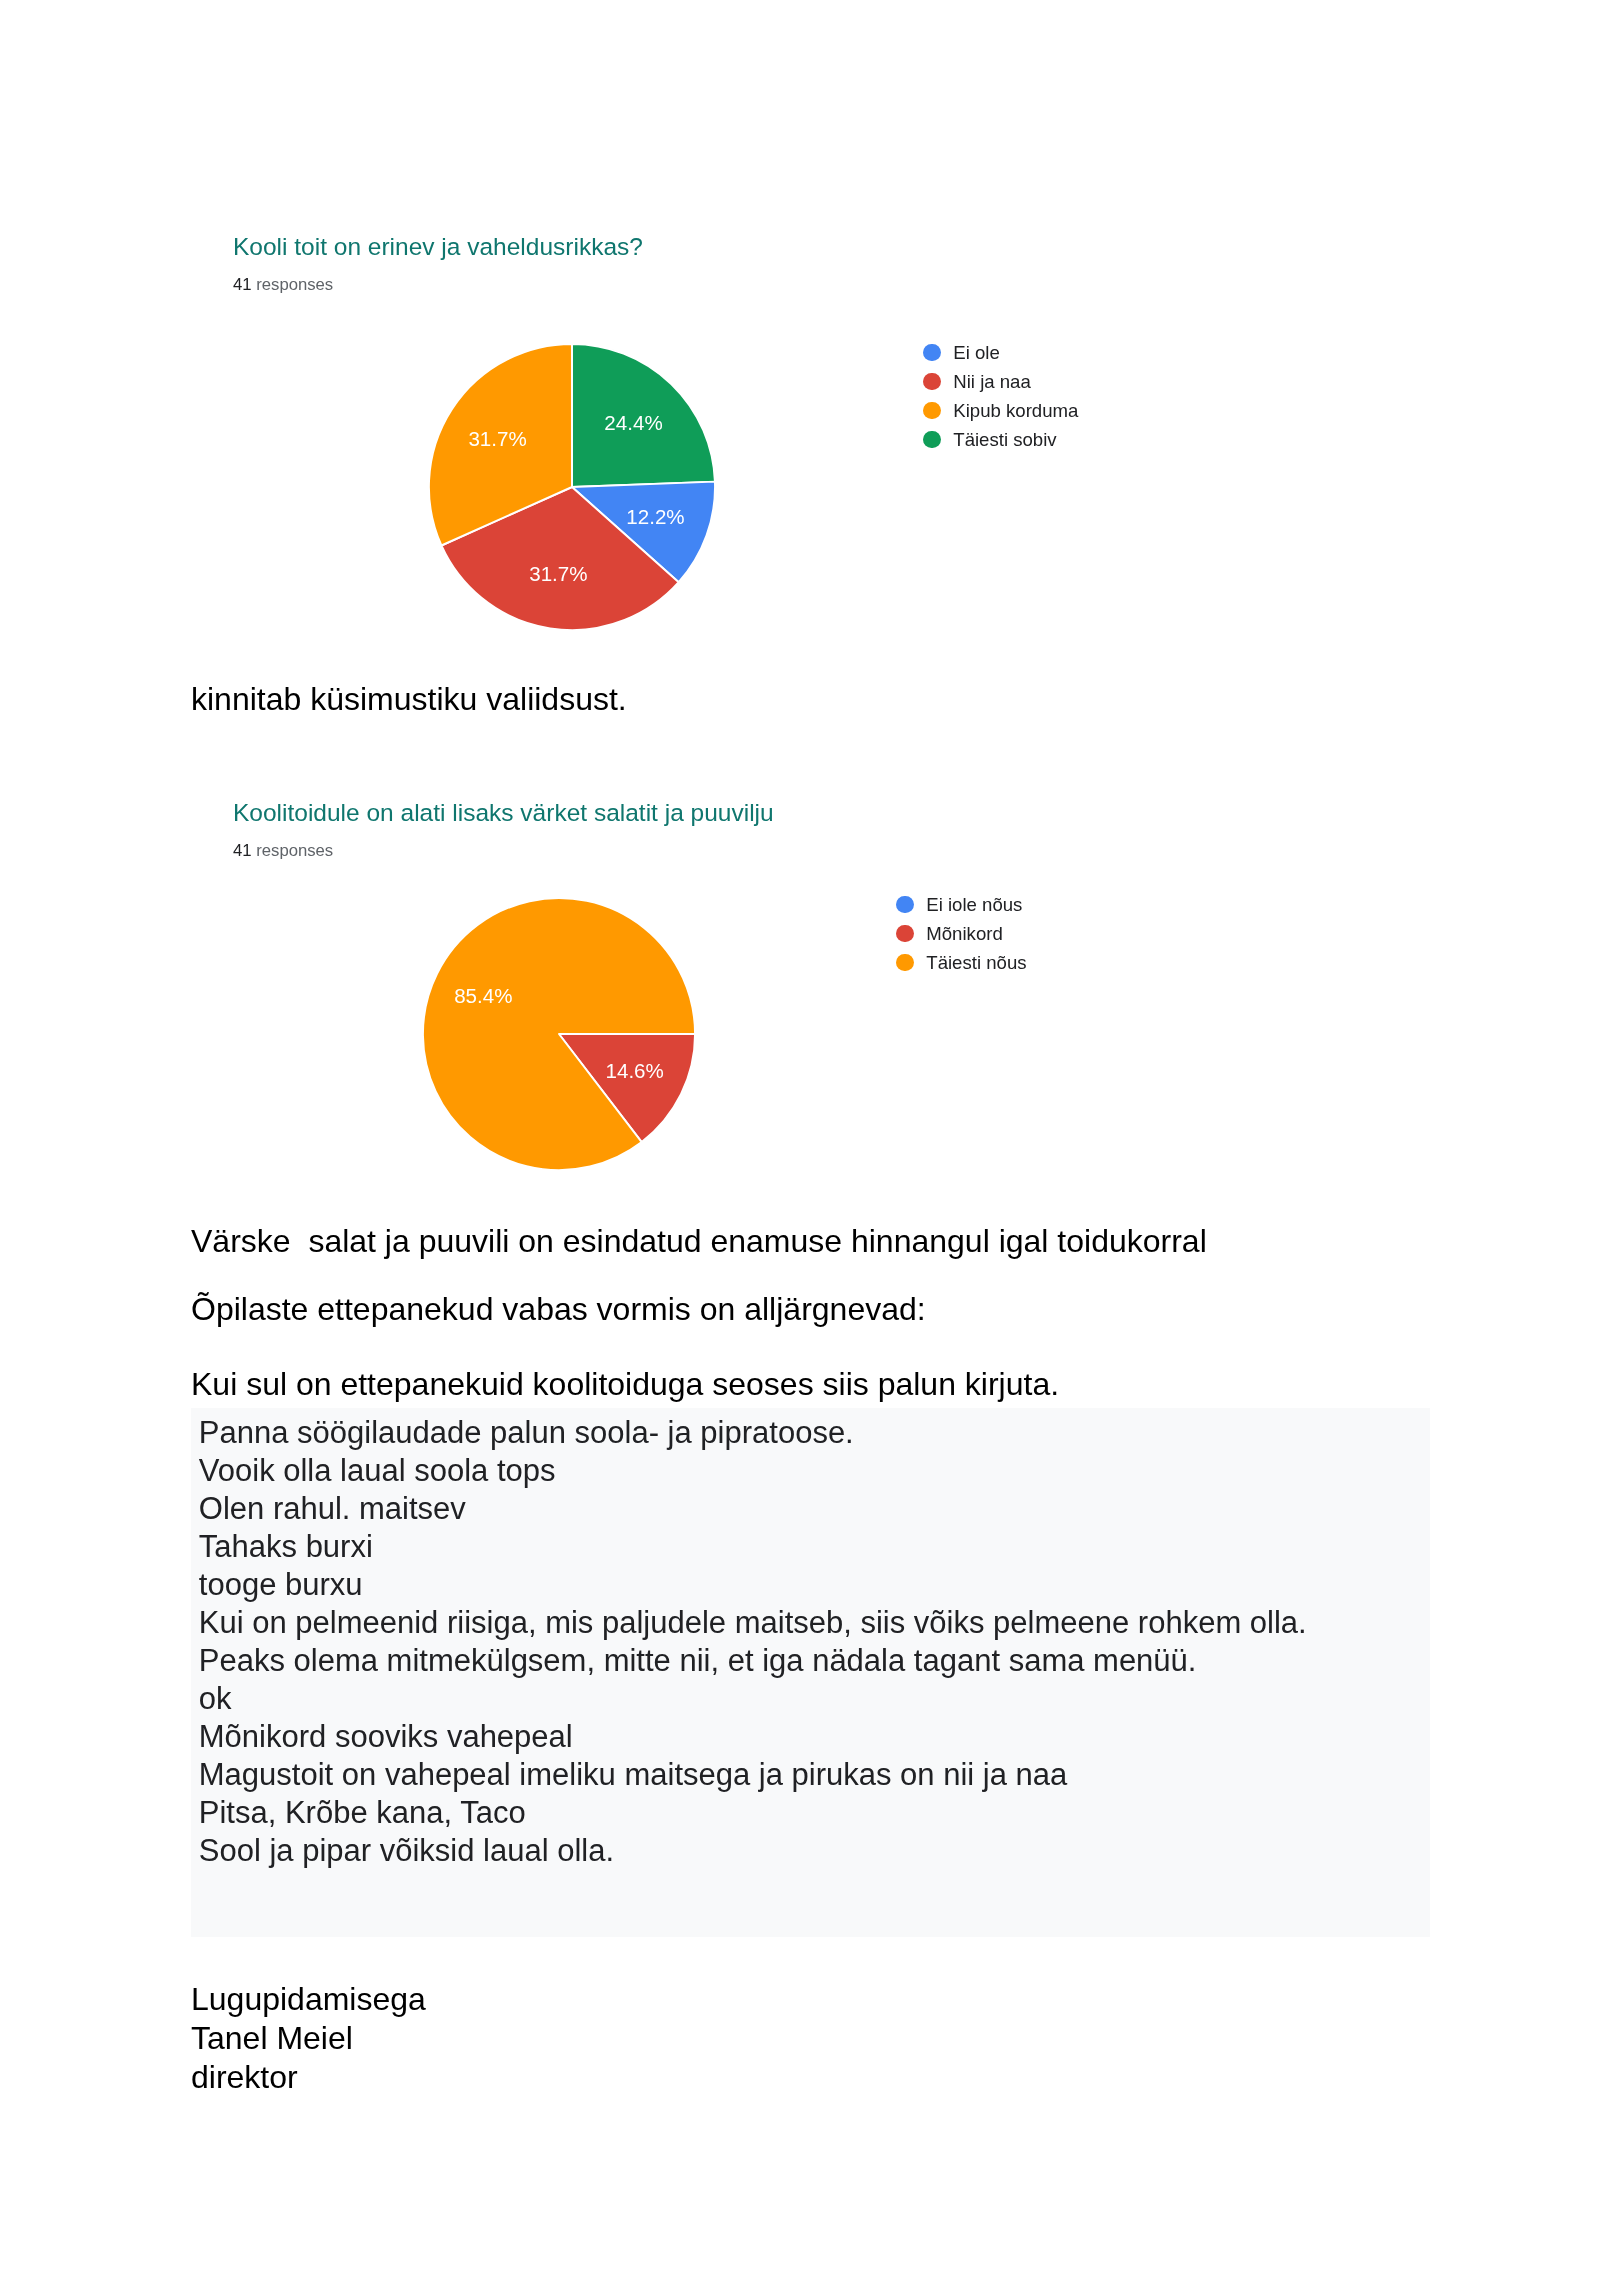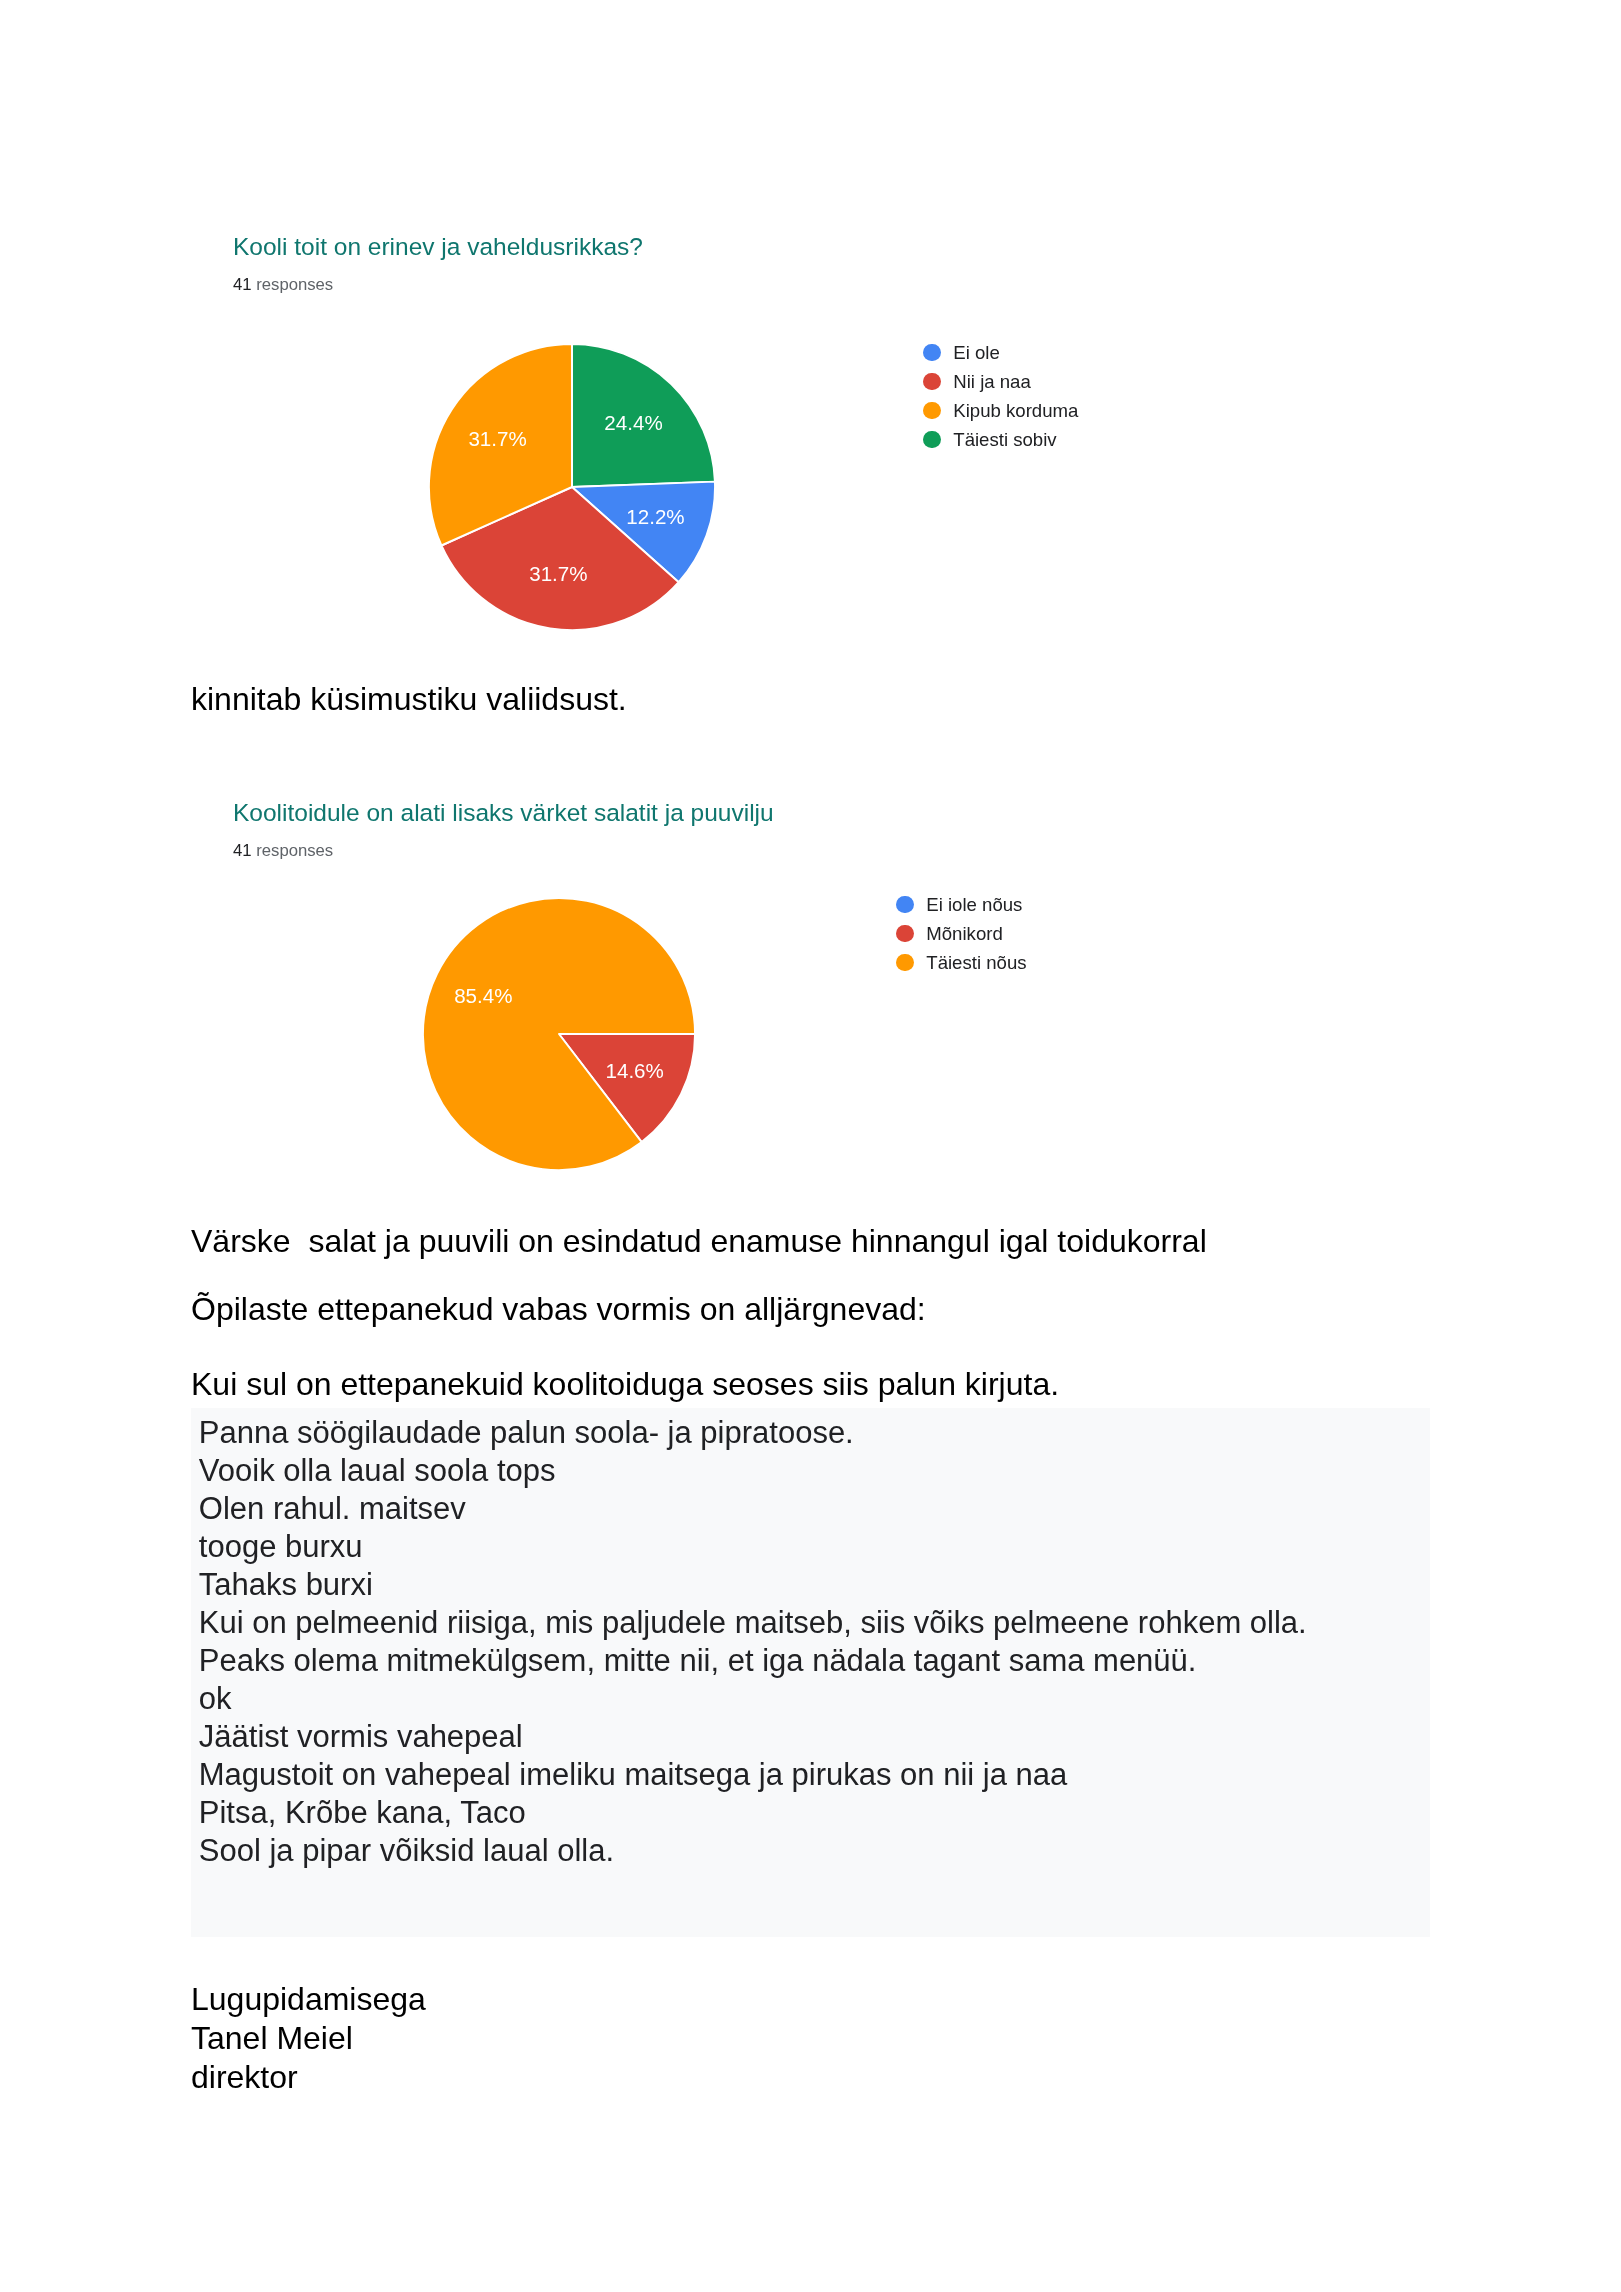--- a/index.html
+++ b/index.html
@@ -100,26 +100,26 @@
 <div class="abs body-par" style="left:191px; top:1223px;">Värske  salat ja puuvili on esindatud enamuse hinnangul igal toidukorral</div>
 
 <div class="abs body-par" style="left:191px; top:1291px;">Õpilaste ettepanekud vabas vormis on alljärgnevad:</div>
 
 <div class="abs body-par" style="left:191px; top:1366px;">Kui sul on ettepanekuid koolitoiduga seoses siis palun kirjuta.</div>
 
 <div class="abs listbox" style="left:191px; top:1408px;">
     <div class="resp-line">Panna söögilaudade palun soola- ja pipratoose.</div>
     <div class="resp-line">Vooik olla laual soola tops</div>
     <div class="resp-line">Olen rahul. maitsev</div>
+    <div class="resp-line">Tahaks burxi</div>
     <div class="resp-line">tooge burxu</div>
-    <div class="resp-line">Tahaks burxi</div>
     <div class="resp-line">Kui on pelmeenid riisiga, mis paljudele maitseb, siis võiks pelmeene rohkem olla.</div>
     <div class="resp-line">Peaks olema mitmekülgsem, mitte nii, et iga nädala tagant sama menüü.</div>
     <div class="resp-line">ok</div>
-    <div class="resp-line">Jäätist vormis vahepeal</div>
+    <div class="resp-line">Mõnikord sooviks vahepeal</div>
     <div class="resp-line">Magustoit on vahepeal imeliku maitsega ja pirukas on nii ja naa</div>
     <div class="resp-line">Pitsa, Krõbe kana, Taco</div>
     <div class="resp-line">Sool ja pipar võiksid laual olla.</div>
   </div>
 
 <div class="abs" style="left:191px; top:1980px;">
     <div class="sig-line">Lugupidamisega</div>
     <div class="sig-line">Tanel Meiel</div>
     <div class="sig-line">direktor</div>
   </div>

